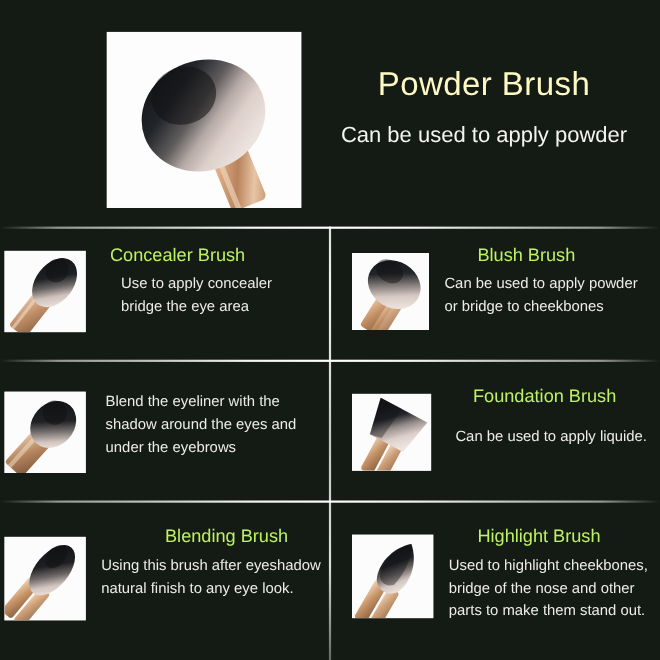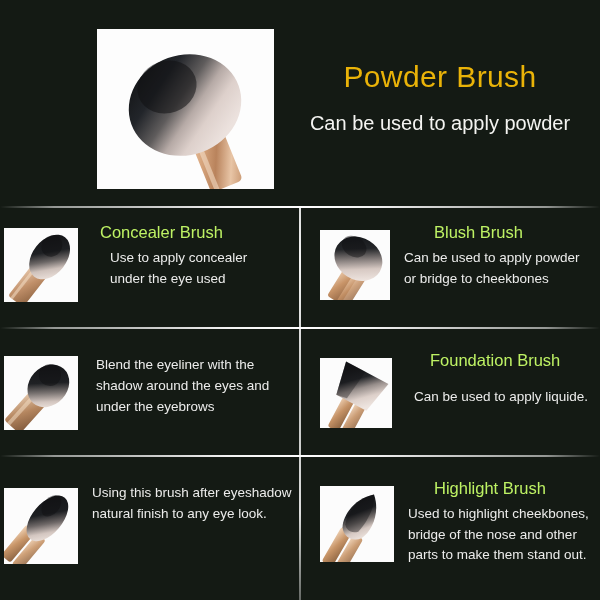--- a/index.html
+++ b/index.html
@@ -44,21 +44,21 @@
     position: absolute;
     left: 284px;
     top: 60px;
     width: 312px;
     text-align: center;
   }
   .hero-title {
     font-size: 30px;
     font-weight: 400;
     letter-spacing: 0.4px;
-    color: #eab308;
+    color: #fef9c3;
     line-height: 1.15;
     margin: 0;
     text-align: center;
   }
   .hero-sub {
     font-size: 20px;
     font-weight: 400;
     color: #f4f4f1;
     margin: 16px 0 0 0;
     line-height: 1.2;
@@ -240,21 +240,21 @@
           <rect x="31" y="40" width="3" height="42" fill="#f6e0c8" opacity="0.55"></rect>
           <ellipse cx="37" cy="26" rx="17" ry="25" fill="url(#g-con)"></ellipse>
           <ellipse cx="32" cy="16" rx="10" ry="11" fill="#0f1012" opacity="0.5"></ellipse>
         </g>
       </svg>
     </div>
     <div class="cell-body">
       <p class="cell-title">Concealer Brush</p>
       <div class="cell-desc">
         <div>Use to apply concealer</div>
-        <div>under the eye used</div>
+        <div>bridge the eye area</div>
       </div>
     </div>
   </div>
 
   <div class="grid-cell col-right" id="cell-blush">
     <div class="cell-photo">
       <svg class="brush-svg" viewBox="0 0 70 70" preserveAspectRatio="xMidYMid slice">
         <defs>
           <linearGradient id="g-blu" x1="0.15" y1="0.1" x2="0.8" y2="0.9">
             <stop offset="0%" stop-color="#15171a"></stop>
@@ -376,20 +376,21 @@
         <rect x="0" y="0" width="74" height="76" fill="#fcfcfc"></rect>
         <g transform="rotate(40 37 38)">
           <rect x="25" y="46" width="12" height="40" rx="3" fill="url(#g-ble-f)"></rect>
           <rect x="39" y="46" width="11" height="40" rx="3" fill="url(#g-ble-f)" opacity="0.9"></rect>
           <ellipse cx="37" cy="28" rx="15" ry="27" fill="url(#g-ble)"></ellipse>
           <ellipse cx="32" cy="16" rx="8" ry="12" fill="#0f1012" opacity="0.5"></ellipse>
         </g>
       </svg>
     </div>
     <div class="cell-body">
+      <p class="cell-title">Blending Brush</p>
       <div class="cell-desc">
         <div>Using this brush after eyeshadow</div>
         <div>natural finish to any eye look.</div>
       </div>
     </div>
   </div>
 
   <div class="grid-cell col-right" id="cell-highlight">
     <div class="cell-photo">
       <svg class="brush-svg" viewBox="0 0 74 76" preserveAspectRatio="xMidYMid slice">

